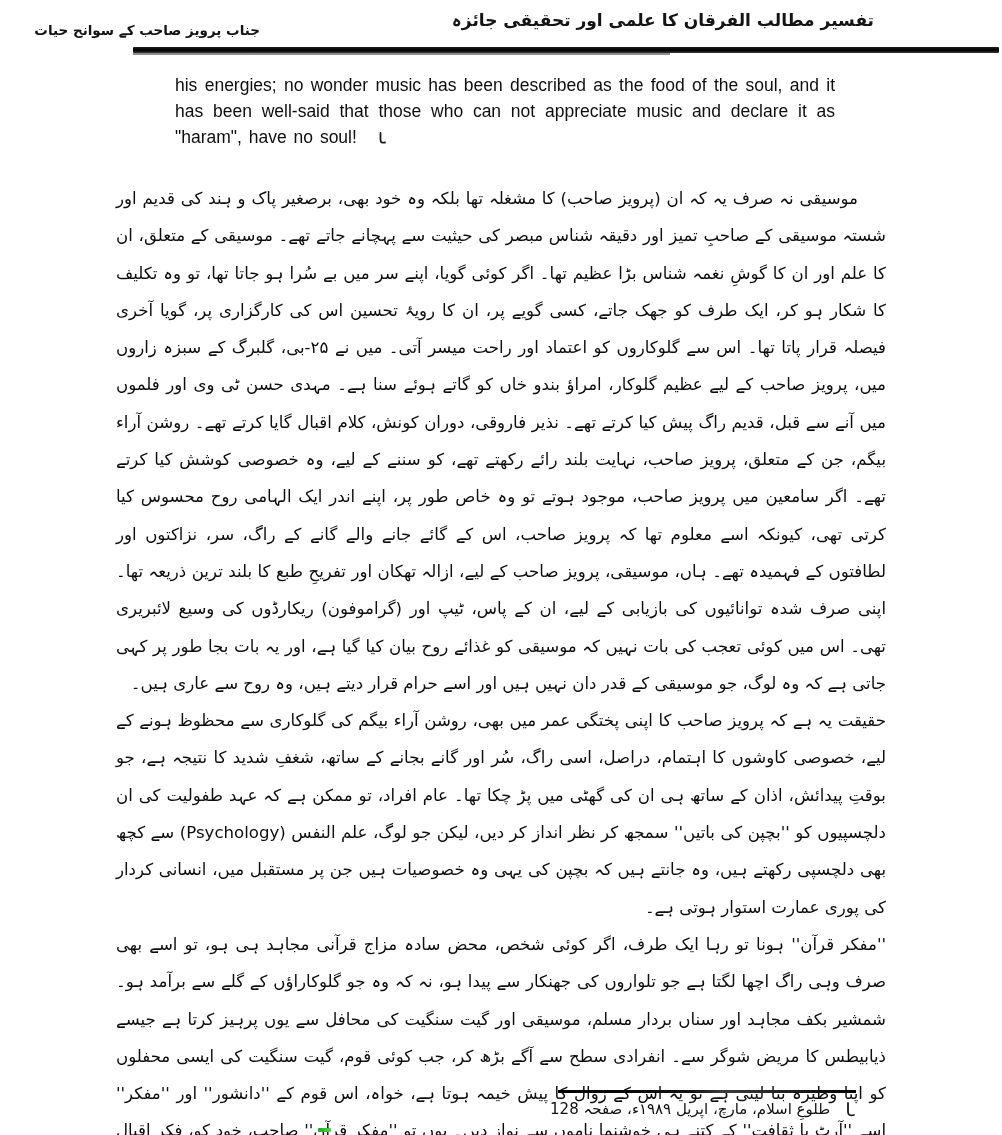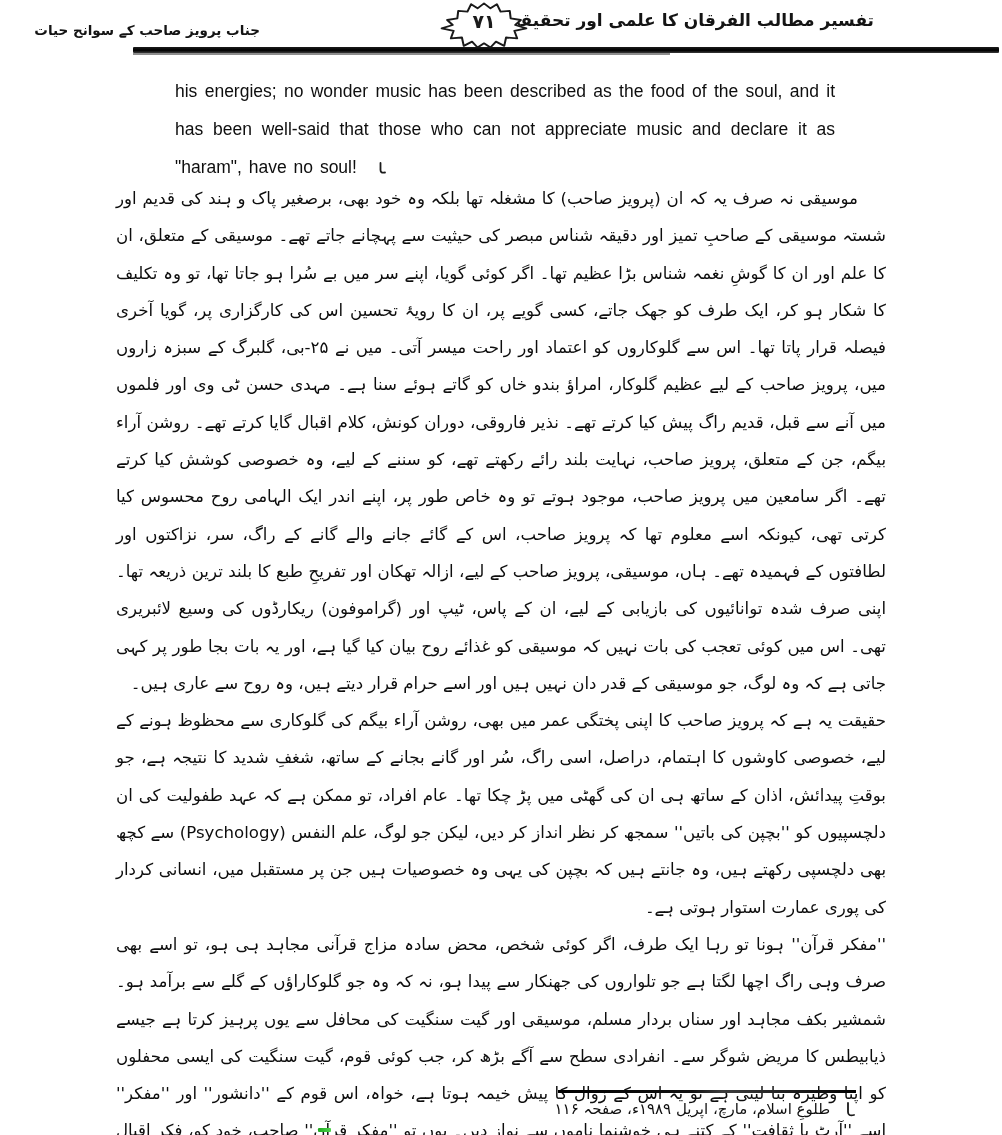--- a/index.html
+++ b/index.html
@@ -41,21 +41,21 @@
     border-radius:1px;
   }
   .hdr-rule:after{
     content:"";position:absolute;left:0;top:6px;width:62%;height:2px;
     background:#2f2f2f;opacity:.55;
   }
   
   .english-block{
     position:absolute;top:72px;left:175px;width:660px;
     font-family:"Liberation Sans","DejaVu Sans",sans-serif;
-    font-size:17.5px;line-height:38px;
+    font-size:17.5px;line-height:26px;
     text-align:justify;color:#0e0e0e;
     word-spacing:2px;
   }
   .fn-ref{display:inline-block;vertical-align:-4px;margin-left:10px;}
   .fn-ref svg{display:block;}
   
   .urdu-body{
     position:absolute;top:180px;left:116px;width:770px;
     direction:rtl;text-align:justify;
     font-size:16.6px;line-height:37.3px;
@@ -84,28 +84,20 @@
 </style>
 </head>
 <body>
 
 <div id="page">
 
   <div class="hdr-title-right">تفسیر مطالب الفرقان کا علمی اور تحقیقی جائزہ</div>
 
   <div class="hdr-title-left">جناب پرویز صاحب کے سوانح حیات</div>
 
-  <div class="page-ornament">
-    <span>
-      <svg viewBox="0 0 100 60" preserveAspectRatio="none">
-        <path d="M50 4 L57 10 L64 5 L68 14 L78 13 L79 22 L90 24 L84 30 L96 34 L83 37 L86 46 L74 45 L72 55 L63 50 L57 57 L50 52 L43 57 L37 50 L28 55 L26 45 L14 46 L17 37 L4 34 L16 30 L10 24 L21 22 L22 13 L32 14 L36 5 L43 10 Z" fill="#ffffff" stroke="#1a1a1a" stroke-width="2.2" stroke-linejoin="round"></path>
-      </svg>
-    </span>
-    <div class="num">۷۱</div>
-  </div>
 
   <div class="hdr-rule"></div>
 
   <div class="english-block">
     <span>his energies; no wonder music has been described as the food of the soul, and it has been well-said that those who can not appreciate music and declare it as "haram", have no soul!</span>
     <span class="fn-ref" aria-label="۱؎">
       <svg width="16" height="16" viewBox="0 0 16 16">
         <path d="M6.5 2 L6.5 9 Q6.5 12.5 11 11.5" fill="none" stroke="#1a1a1a" stroke-width="1.8" stroke-linecap="round"></path>
       </svg>
     </span>
@@ -118,18 +110,18 @@
   </div>
 
   <div class="footnote-rule"></div>
 
   <div class="footnote">
     <span class="fn-mark" aria-label="۱؎">
       <svg width="14" height="18" viewBox="0 0 14 18">
         <path d="M5 2 L5 11 Q5 15.5 11 14" fill="none" stroke="#1a1a1a" stroke-width="1.8" stroke-linecap="round"></path>
       </svg>
     </span>
-    <span>طلوعِ اسلام، مارچ، اپریل ۱۹۸۹ء، صفحہ ۱۱۶</span>
+    <span>طلوعِ اسلام، مارچ، اپریل ۱۹۸۹ء، صفحہ 128</span>
   </div>
 
   <div class="scan-artifact"></div>
 
 </div>
 
 </body></html>

